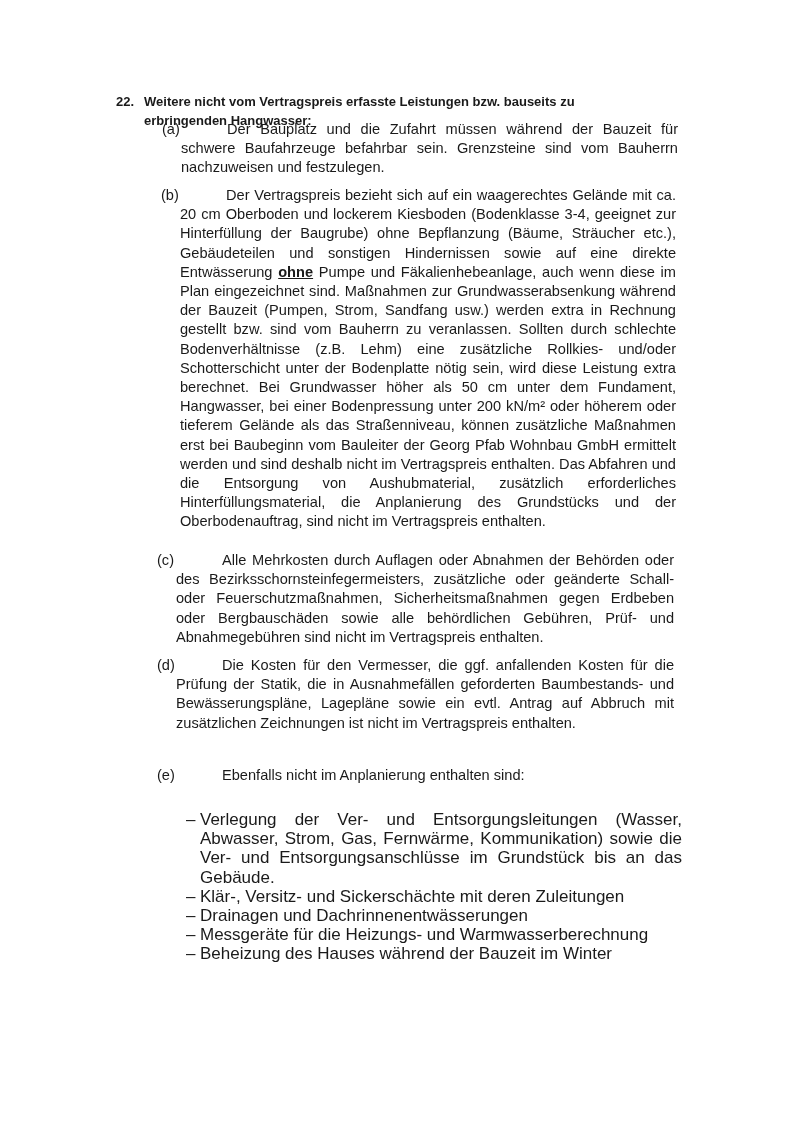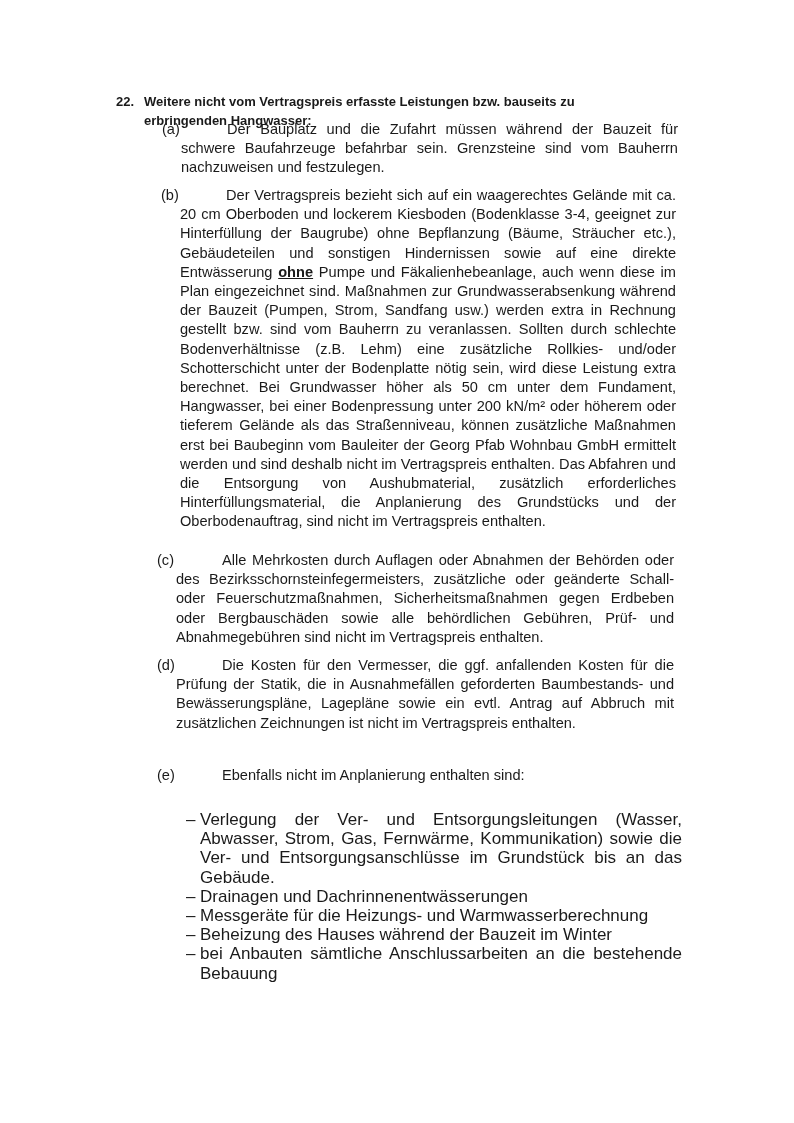--- a/index.html
+++ b/index.html
@@ -46,17 +46,17 @@
   <span class="ind"></span><span>Die Kosten für den Vermesser, die ggf. anfallenden Kosten für die Prüfung der Statik, die in Ausnahmefällen geforderten Baumbestands- und Bewässerungspläne, Lagepläne sowie ein evtl. Antrag auf Abbruch mit zusätzlichen Zeichnungen ist nicht im Vertragspreis enthalten.</span>
 </div>
 
 <div class="item" style="left:176px; top:766px; width:498px;">
   <span class="lbl">(e)</span>
   <span class="ind"></span><span>Ebenfalls nicht im Anplanierung enthalten sind:</span>
 </div>
 
 <ul class="bullets">
   <li>Verlegung der Ver- und Entsorgungsleitungen (Wasser, Abwasser, Strom, Gas, Fernwärme, Kommunikation) sowie die Ver- und Entsorgungsanschlüsse im Grundstück bis an das Gebäude.</li>
+  <li>Klär-, Versitz- und Sickerschächte mit deren Zuleitungen</li>
   <li>Drainagen und Dachrinnenentwässerungen</li>
   <li>Messgeräte für die Heizungs- und Warmwasserberechnung</li>
   <li>Beheizung des Hauses während der Bauzeit im Winter</li>
-  <li>bei Anbauten sämtliche Anschlussarbeiten an die bestehende Bebauung</li>
 </ul>
 
 </body></html>

